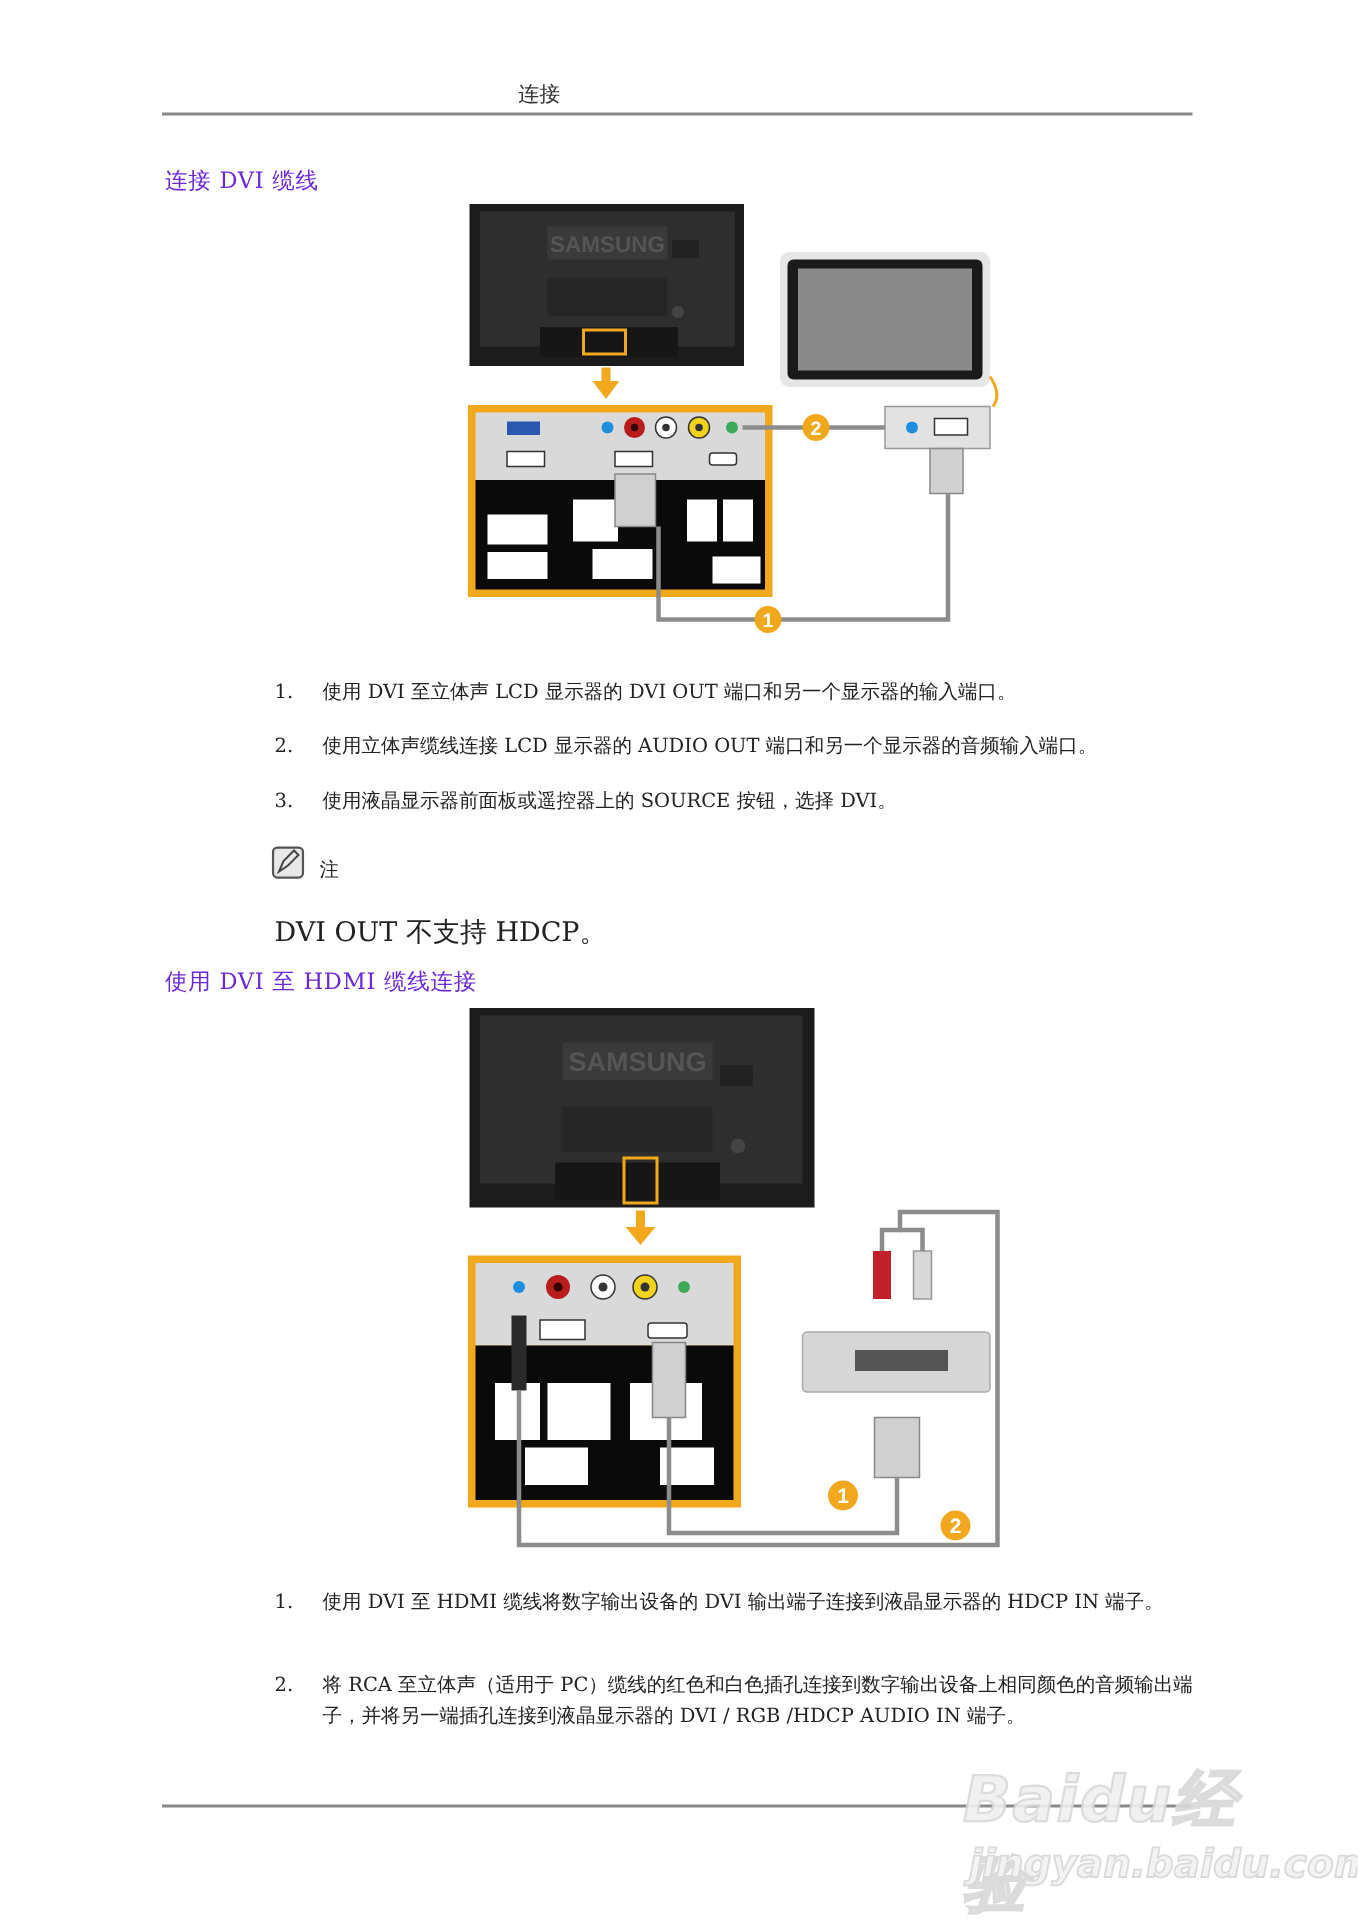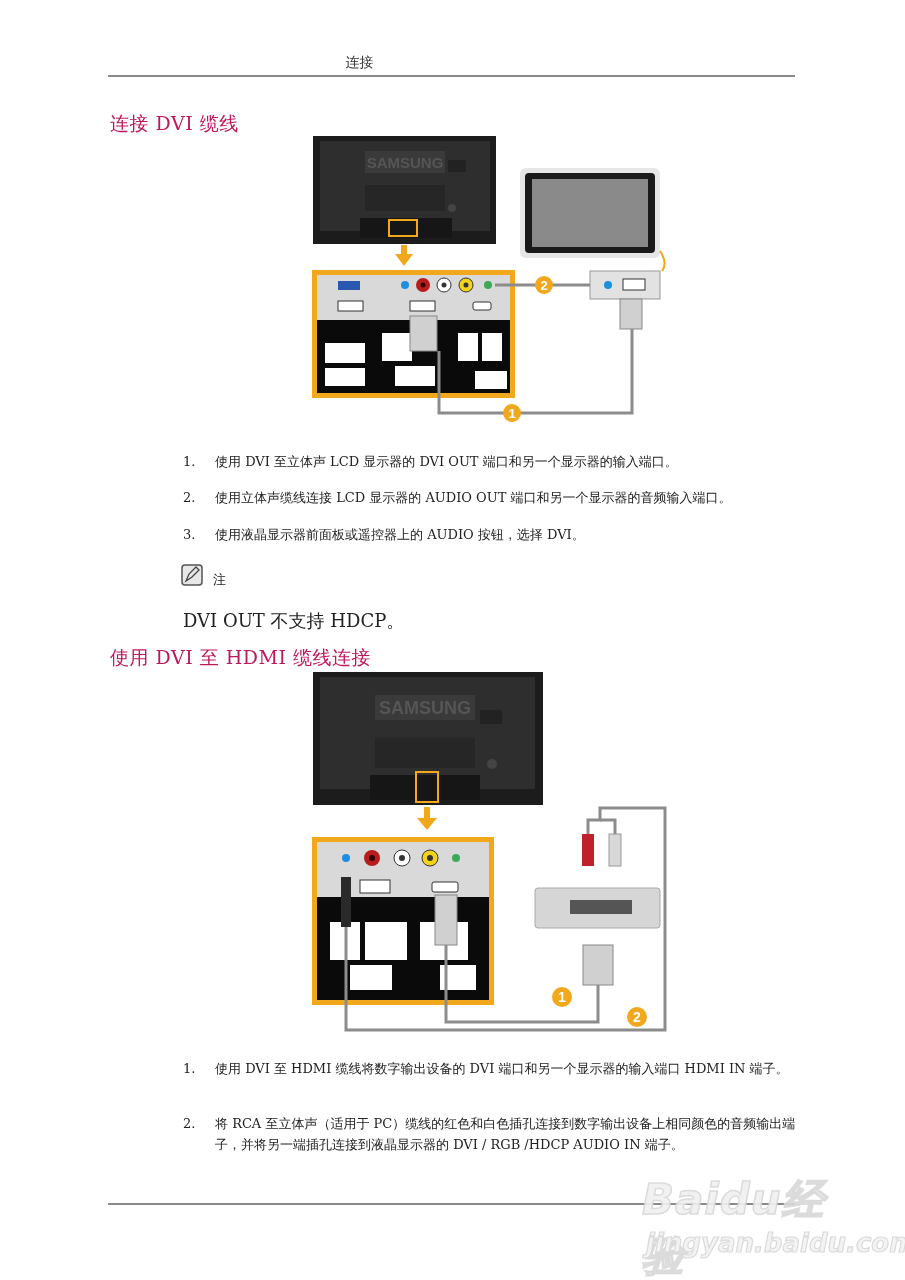--- a/index.html
+++ b/index.html
@@ -1,21 +1,21 @@
 <!DOCTYPE html>
 <html><head>
 <meta charset="utf-8">
 <style>
   html, body { margin:0; padding:0; background:#ffffff; }
   body { width:905px; height:1280px; position:relative; overflow:hidden;
          font-family:"DejaVu Serif","Liberation Serif",serif; color:#222; }
   .abs { position:absolute; }
   .header-title { left:0; width:719px; top:54px; text-align:center; font-size:14px; color:#333; }
   .rule { left:108px; width:687px; height:2px; background:#8a8a8a; }
-  .h2 { left:110px; font-size:19px; color:#be185d; letter-spacing:0.5px; }
+  .h2 { left:110px; font-size:15px; color:#6d28d9; letter-spacing:0.5px; }
   .step { left:183px; width:615px; font-size:13px; line-height:21px; color:#222; }
   .step .num { position:absolute; left:0; top:0; }
   .step .txt { display:block; margin-left:32px; }
   .note-icon { left:181px; top:564px; width:22px; height:22px; }
   .note-label { left:213px; top:571px; font-size:13px; }
   .note-text { left:183px; top:609px; font-size:18px; }
   .watermark { left:640px; top:1150px; width:220px; height:120px; opacity:0.9;font-style:italic; }
   .wm-big { position:absolute; left:2px; top:22px; font-family:"DejaVu Sans","Liberation Sans",sans-serif;
             font-size:42px; font-weight:bold; color:#f0f0f0; -webkit-text-stroke:1.5px #d8d8d8; letter-spacing:1px; }
   .wm-small { position:absolute; left:6px; top:78px; font-family:"DejaVu Sans","Liberation Sans",sans-serif;
@@ -89,21 +89,21 @@
 <div class="abs step" style="top:451px;">
   <span class="num">1.</span>
   <span class="txt">使用 DVI 至立体声 LCD 显示器的 DVI OUT 端口和另一个显示器的输入端口。</span>
 </div>
 <div class="abs step" style="top:487px;">
   <span class="num">2.</span>
   <span class="txt">使用立体声缆线连接 LCD 显示器的 AUDIO OUT 端口和另一个显示器的音频输入端口。</span>
 </div>
 <div class="abs step" style="top:524px;">
   <span class="num">3.</span>
-  <span class="txt">使用液晶显示器前面板或遥控器上的 AUDIO 按钮，选择 DVI。</span>
+  <span class="txt">使用液晶显示器前面板或遥控器上的 SOURCE 按钮，选择 DVI。</span>
 </div>
 
 <svg class="abs note-icon" viewBox="0 0 22 22">
   <rect x="1" y="1" width="20" height="20" rx="3" fill="#e8e8e8" stroke="#555" stroke-width="1.5"></rect>
   <path d="M5 17 L8 10 L15 3 L18 6 L11 13 Z" fill="none" stroke="#444" stroke-width="1.3"></path>
 </svg>
 <div class="abs note-label">注</div>
 <div class="abs note-text">DVI OUT 不支持 HDCP。</div>
 
 <div class="abs h2" style="top:645px;">使用 DVI 至 HDMI 缆线连接</div>
@@ -153,21 +153,21 @@
   <rect x="273" y="275" width="30" height="40" fill="#d0d0d0" stroke="#888"></rect>
   <path d="M136 275 L136 352 L288 352 L288 315" stroke="#8c8c8c" stroke-width="3" fill="none"></path>
   <circle cx="252" cy="327" r="10" fill="#f2a81d"></circle>
   <text x="252" y="332" text-anchor="middle" font-family="Liberation Sans, sans-serif" font-weight="bold" font-size="14" fill="#fff">1</text>
   <circle cx="327" cy="347" r="10" fill="#f2a81d"></circle>
   <text x="327" y="352" text-anchor="middle" font-family="Liberation Sans, sans-serif" font-weight="bold" font-size="14" fill="#fff">2</text>
 </svg>
 
 <div class="abs step" style="top:1058px;">
   <span class="num">1.</span>
-  <span class="txt">使用 DVI 至 HDMI 缆线将数字输出设备的 DVI 端口和另一个显示器的输入端口 HDMI IN 端子。</span>
+  <span class="txt">使用 DVI 至 HDMI 缆线将数字输出设备的 DVI 输出端子连接到液晶显示器的 HDCP IN 端子。</span>
 </div>
 <div class="abs step" style="top:1113px;">
   <span class="num">2.</span>
   <span class="txt">将 RCA 至立体声（适用于 PC）缆线的红色和白色插孔连接到数字输出设备上相同颜色的音频输出端子，并将另一端插孔连接到液晶显示器的 DVI / RGB /HDCP AUDIO IN 端子。</span>
 </div>
 
 <div class="abs rule" style="top:1203px;"></div>
 
 <div class="abs watermark">
   <span class="wm-big">Baidu经验</span>

